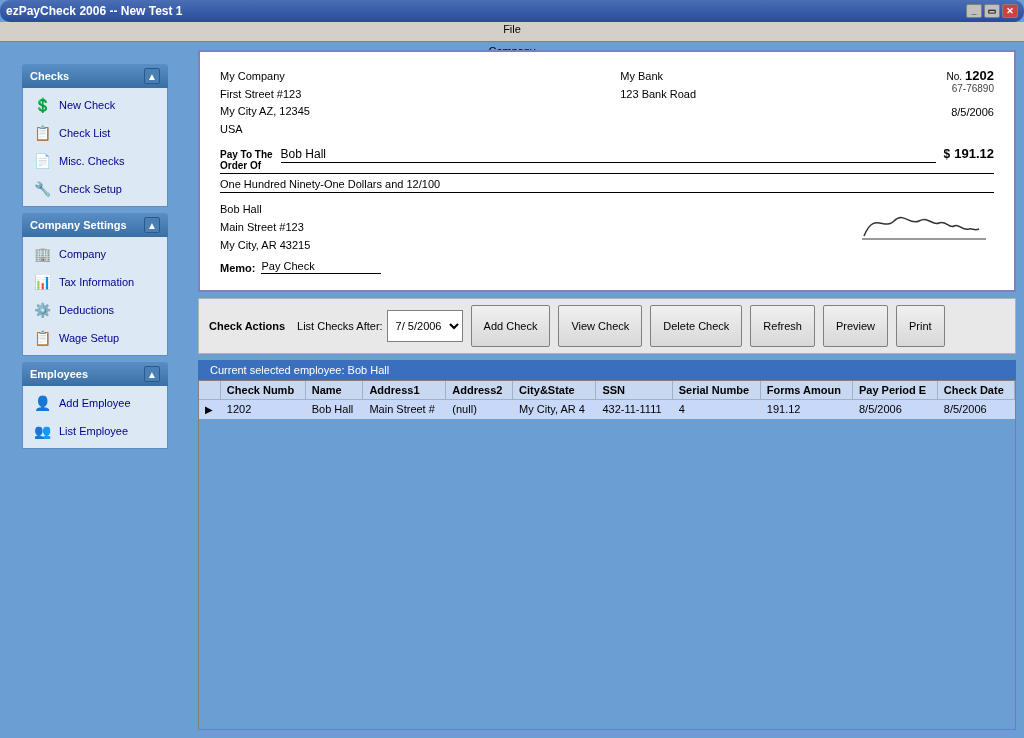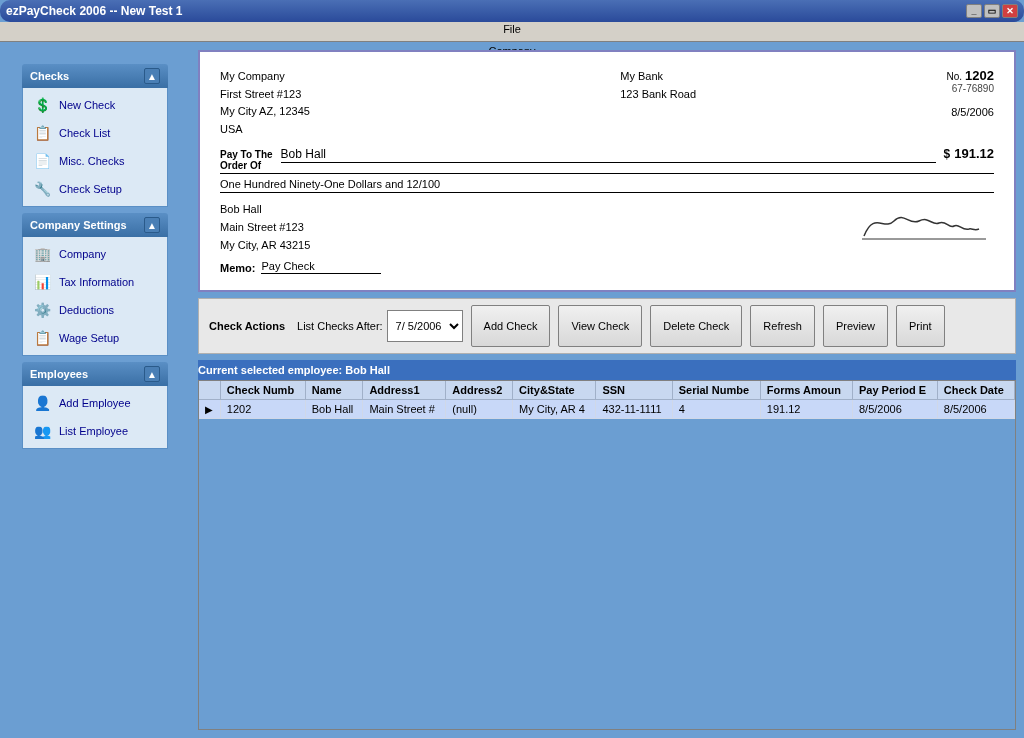--- a/index.html
+++ b/index.html
@@ -284,23 +284,23 @@
     
     .employee-section {
       flex: 1;
       display: flex;
       flex-direction: column;
       overflow: hidden;
     }
     .employee-header {
       background: #3a6fbe;
       color: white;
-      padding: 4px 0;
-      font-size: 11px;
-      font-weight: bold;
+      padding: 4px 12px;
+      font-size: 11px;
+      font-weight: normal;
     }
     .table-container {
       flex: 1;
       overflow-y: auto;
       border: 1px solid #808080;
     }
     table {
       width: 100%;
       border-collapse: collapse;
       font-size: 11px;

